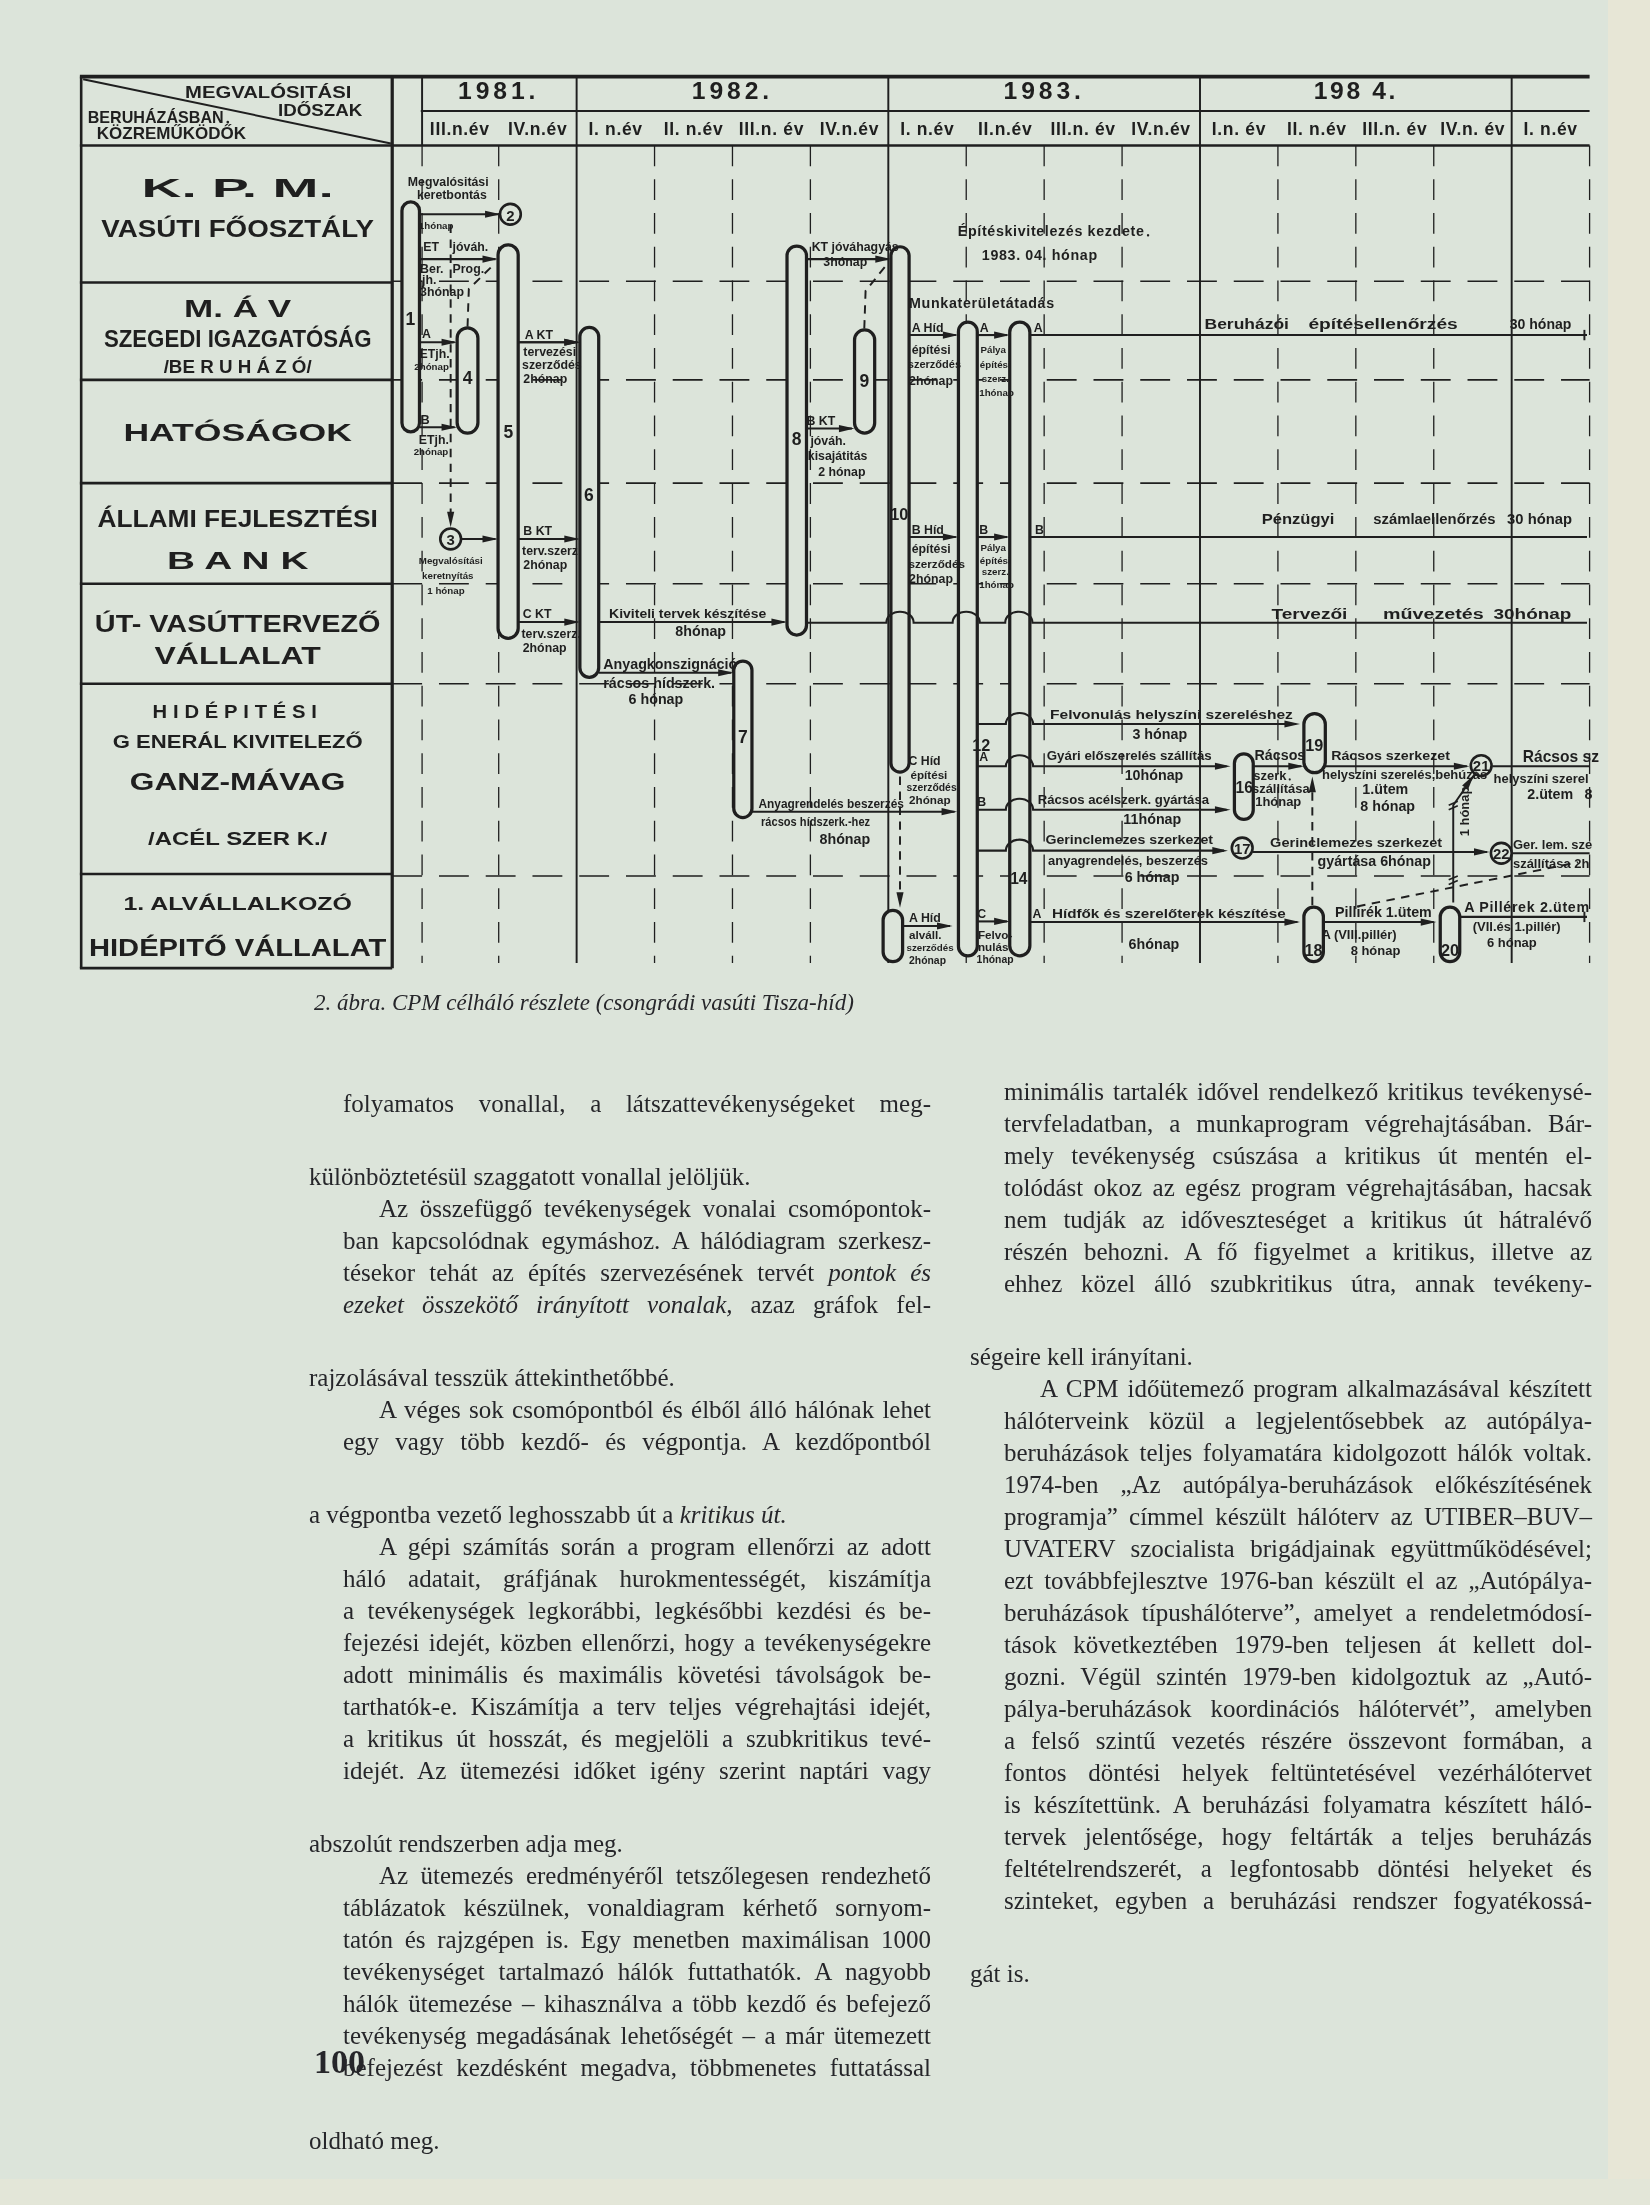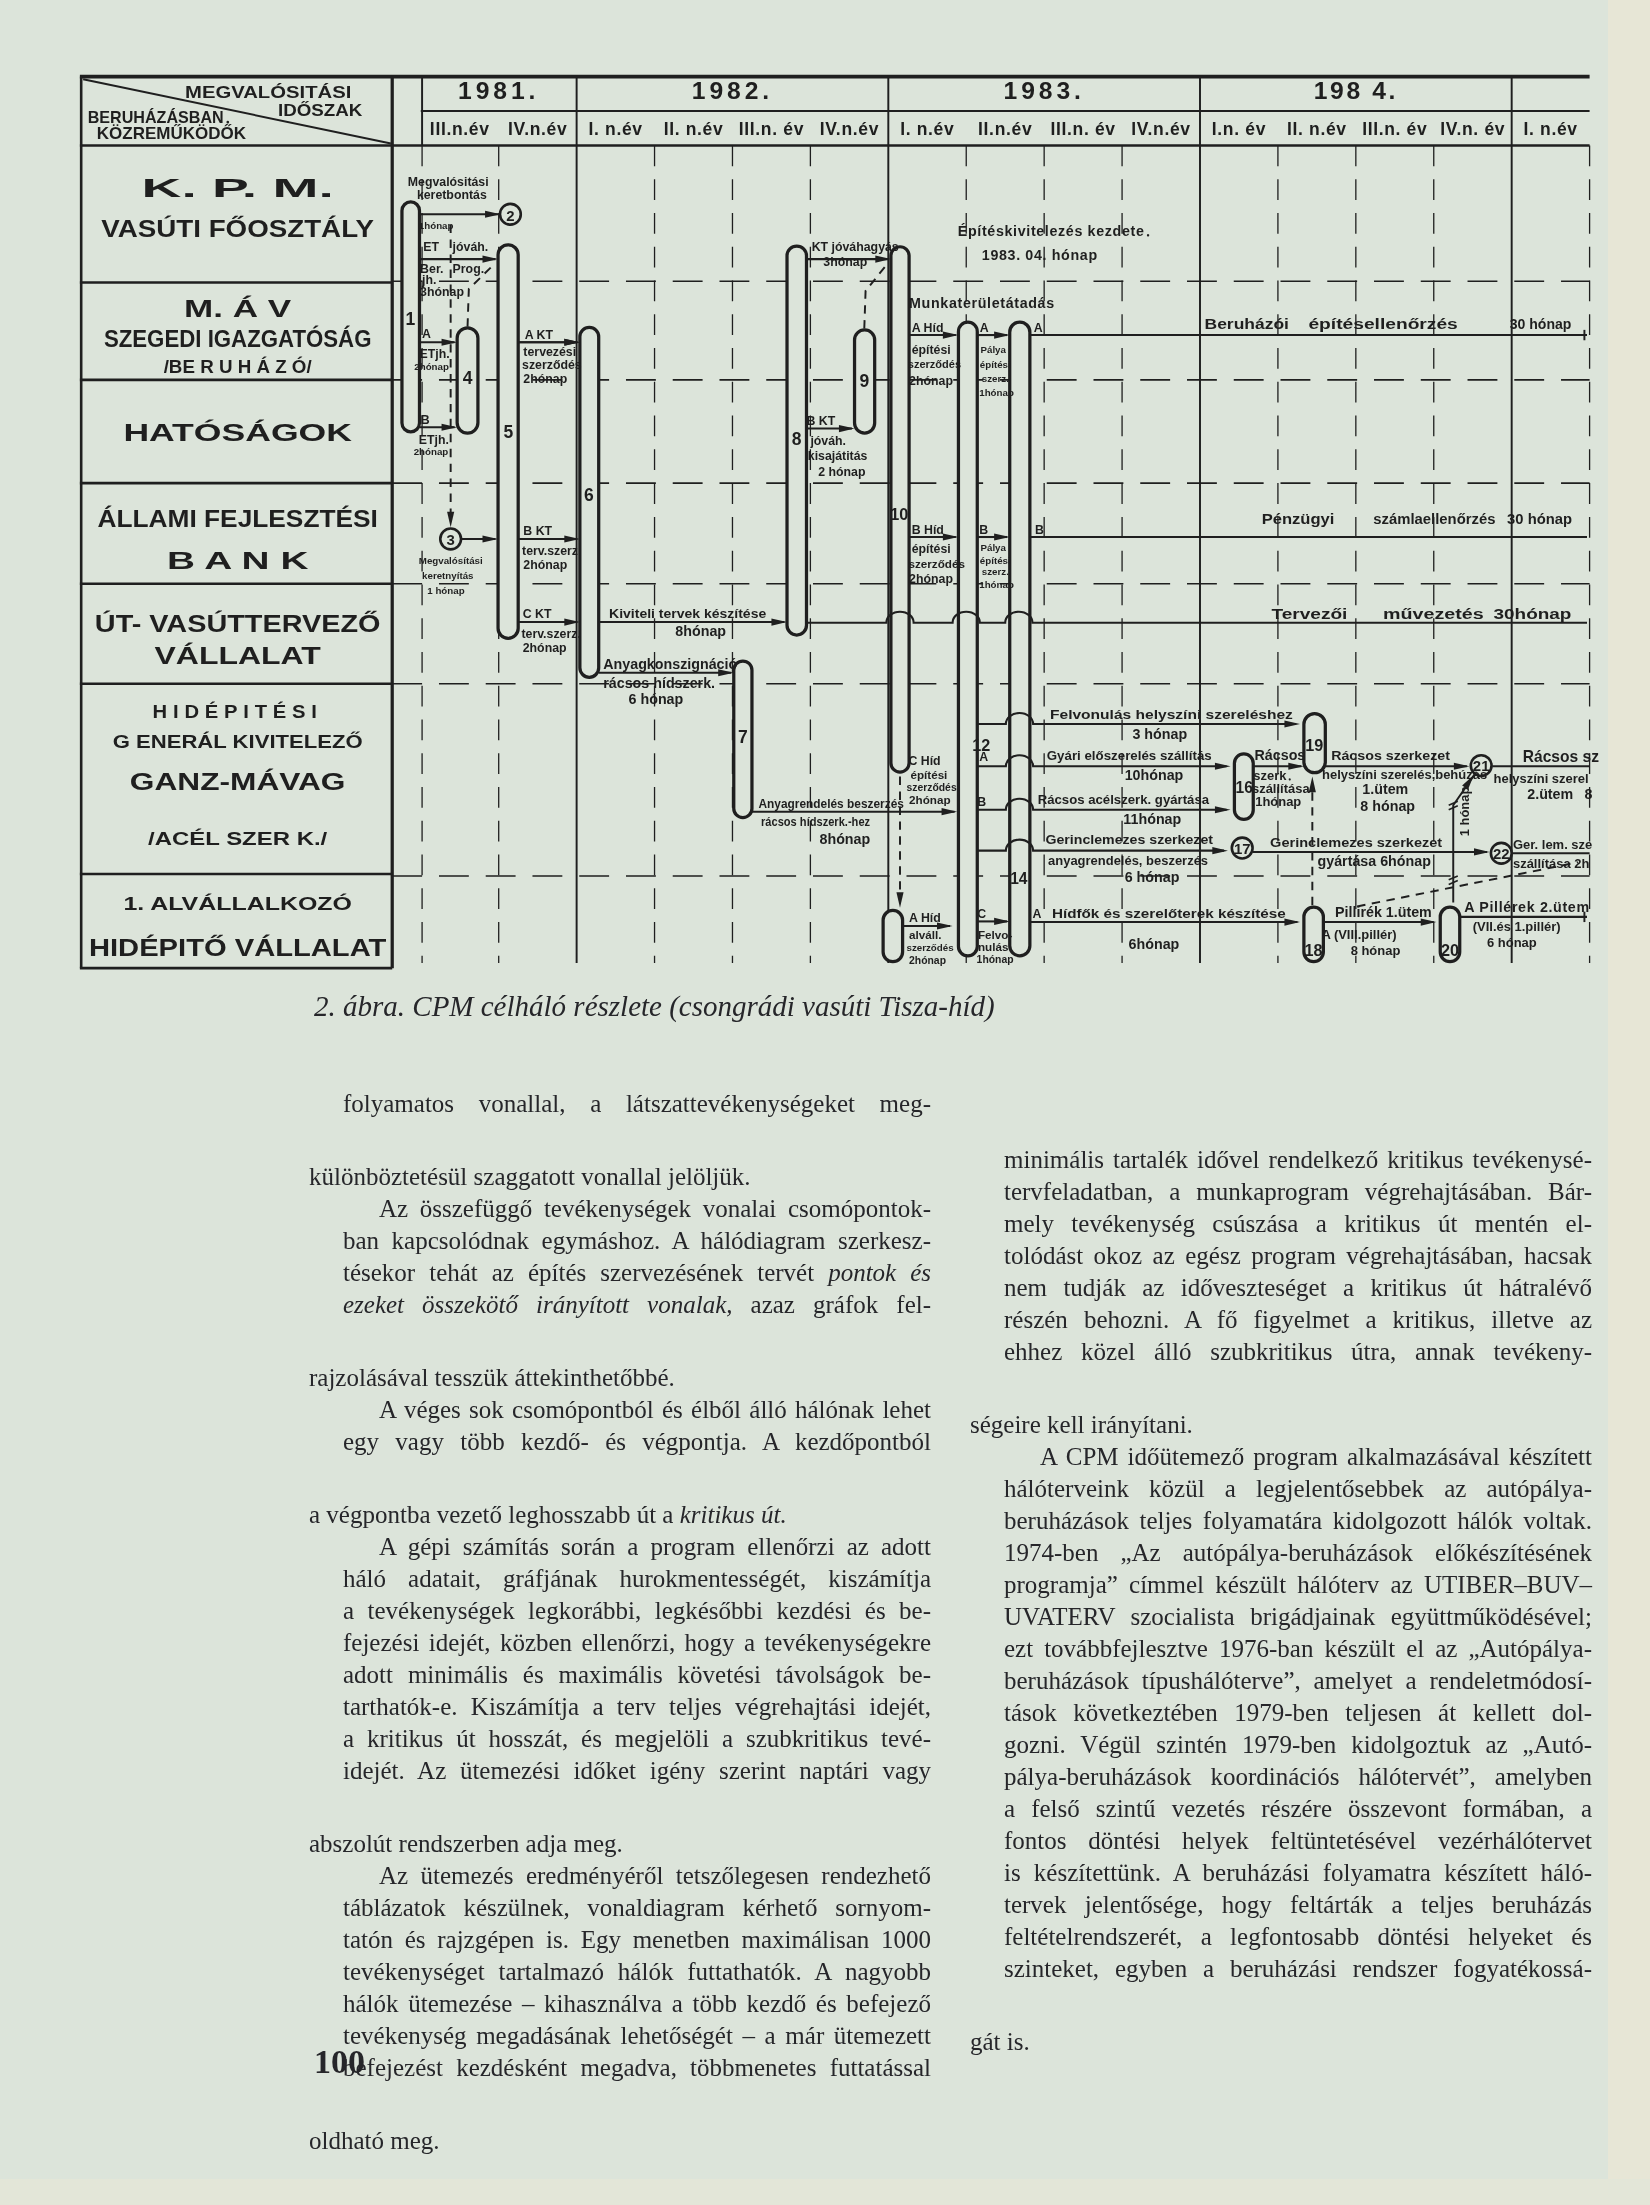--- a/index.html
+++ b/index.html
@@ -4,21 +4,21 @@
 <style>
 html,body{margin:0;padding:0;}
 #page{position:relative;width:1650px;height:2205px;background:#dce4da;overflow:hidden;font-family:"Liberation Sans",sans-serif;}
 #edgeR{position:absolute;right:0;top:0;width:42px;height:2205px;background:#e7e6d6;}
 #edgeB{position:absolute;left:0;bottom:0;width:1650px;height:26px;background:#e3e6d8;}
 #diagram{position:absolute;left:0;top:0;}
 .col{position:absolute;width:622px;color:#26262a;font-family:"Liberation Serif",serif;font-size:25px;}
 .ln{height:32px;line-height:32px;text-align:justify;text-align-last:justify;white-space:nowrap;margin-left:34px;}
 .lnl{height:32px;line-height:32px;text-align:left;white-space:nowrap;margin-top:41px;}
 .ind{padding-left:36px;}
-#caption{position:absolute;left:314px;top:990px;font-family:"Liberation Serif",serif;font-style:italic;font-size:29px;color:#26262a;}
+#caption{position:absolute;left:314px;top:990px;font-family:"Liberation Serif",serif;font-style:italic;font-size:23px;color:#26262a;}
 #pnum{position:absolute;left:314px;top:2043px;font-family:"Liberation Serif",serif;font-weight:bold;font-size:34px;color:#26262a;}
 </style>
 </head>
 <body>
 <div id="page">
 <div id="edgeR"></div>
 <div id="edgeB"></div>
 <svg id="diagram" width="1650" height="987" viewBox="0 0 2541 1520" font-family="Liberation Sans, sans-serif">
       <line x1="888" y1="118" x2="888" y2="1483" stroke="#1f1f1f" stroke-width="3"></line>
 <line x1="1368" y1="118" x2="1368" y2="1483" stroke="#1f1f1f" stroke-width="3"></line>
@@ -360,21 +360,21 @@
 <div class="ln ind">Az ütemezés eredményéről tetszőlegesen rendezhető</div>
 <div class="ln">táblázatok készülnek, vonaldiagram kérhető sornyom-</div>
 <div class="ln">tatón és rajzgépen is. Egy menetben maximálisan 1000</div>
 <div class="ln">tevékenységet tartalmazó hálók futtathatók. A nagyobb</div>
 <div class="ln">hálók ütemezése – kihasználva a több kezdő és befejező</div>
 <div class="ln">tevékenység megadásának lehetőségét – a már ütemezett</div>
 <div class="ln">befejezést kezdésként megadva, többmenetes futtatással</div>
 <div class="lnl">oldható meg.</div>
 <div class="lnl ind">A gépi számítás eredményeként adódik a kritikus út, a</div>
 </div>
-<div class="col" id="colR" style="left:970px;top:1144px;">
+<div class="col" id="colR" style="left:970px;top:1076px;">
 <div class="ln">minimális tartalék idővel rendelkező kritikus tevékenysé-</div>
 <div class="ln">tervfeladatban, a munkaprogram végrehajtásában. Bár-</div>
 <div class="ln">mely tevékenység csúszása a kritikus út mentén el-</div>
 <div class="ln">tolódást okoz az egész program végrehajtásában, hacsak</div>
 <div class="ln">nem tudják az időveszteséget a kritikus út hátralévő</div>
 <div class="ln">részén behozni. A fő figyelmet a kritikus, illetve az</div>
 <div class="ln">ehhez közel álló szubkritikus útra, annak tevékeny-</div>
 <div class="lnl">ségeire kell irányítani.</div>
 <div class="ln ind">A CPM időütemező program alkalmazásával készített</div>
 <div class="ln">hálóterveink közül a legjelentősebbek az autópálya-</div>

